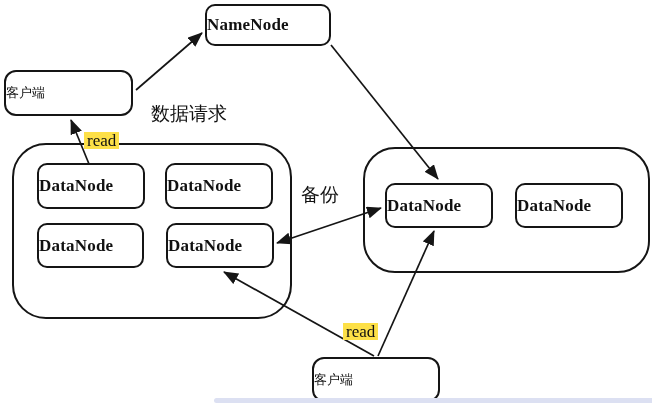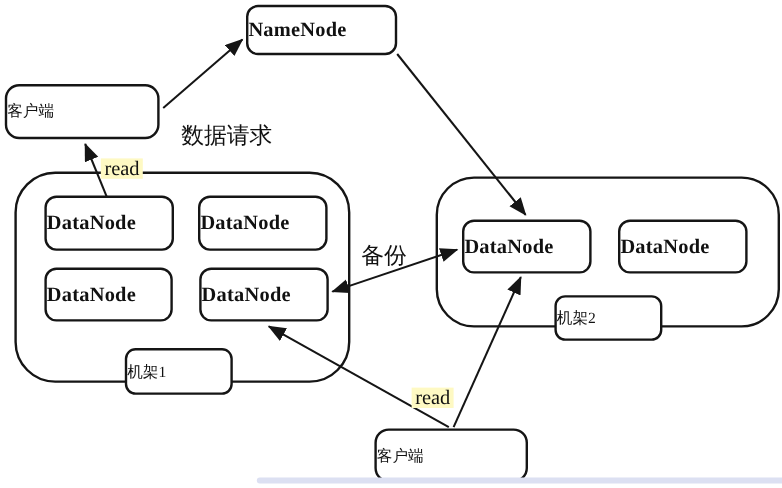--- a/index.html
+++ b/index.html
@@ -39,21 +39,21 @@
     border: 2px solid #151515;
     background: transparent;
   }
   .edge-label {
     position: absolute;
     color: #111111;
     white-space: nowrap;
     line-height: 1;
   }
   .cn-label { font-size: 19px; }
-  .en-label { font-size: 17px; background: #fef9c3; padding: 0 3px; }
+  .en-label { font-size: 17px; background: #fde047; padding: 0 3px; }
   svg.wires {
     position: absolute;
     left: 0; top: 0;
     width: 652px; height: 407px;
     pointer-events: none;
   }
   .accent-bar {
     position: absolute;
     left: 214px;
     top: 398px;
@@ -101,41 +101,35 @@
   <div class="box node-en" style="left:165px; top:163px; width:108px; height:46px; border-radius:10px;">
     <span>DataNode</span>
   </div>
   <div class="box node-en" style="left:37px; top:223px; width:107px; height:45px; border-radius:10px;">
     <span>DataNode</span>
   </div>
   <div class="box node-en" style="left:166px; top:223px; width:108px; height:45px; border-radius:10px;">
     <span>DataNode</span>
   </div>
 
-  <div class="box node-cn" style="left:104px; top:290px; width:90px; height:39px; border-radius:9px;">
-    <span>机架1</span>
-  </div>
 
   <div class="rack" style="left:363px; top:147px; width:287px; height:126px; border-radius:32px;"></div>
 
   <div class="box node-en" style="left:385px; top:183px; width:108px; height:45px; border-radius:10px;">
     <span>DataNode</span>
   </div>
   <div class="box node-en" style="left:515px; top:183px; width:108px; height:45px; border-radius:10px;">
     <span>DataNode</span>
   </div>
 
-  <div class="box node-cn" style="left:462px; top:246px; width:90px; height:38px; border-radius:9px;">
-    <span>机架2</span>
-  </div>
 
   <div class="box node-cn" style="left:312px; top:357px; width:128px; height:45px; border-radius:12px;">
     <span>客户端</span>
   </div>
 
   <div class="edge-label cn-label" style="left:151px; top:72px;margin-top:32px;">数据请求</div>
-  <div class="edge-label cn-label" style="left:301px; top:185px;margin-top:19px;">备份</div>
+  <div class="edge-label cn-label" style="left:301px; top:185px;">备份</div>
   <div class="edge-label en-label" style="left:84px; top:132px;">read</div>
   <div class="edge-label en-label" style="left:343px; top:323px;">read</div>
 
   <div class="accent-bar"></div>
 
 </div>
 
 </body></html>

